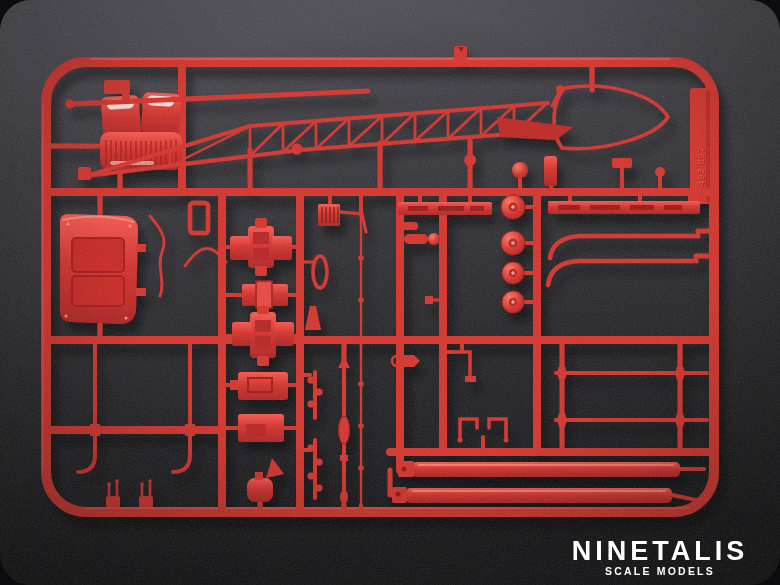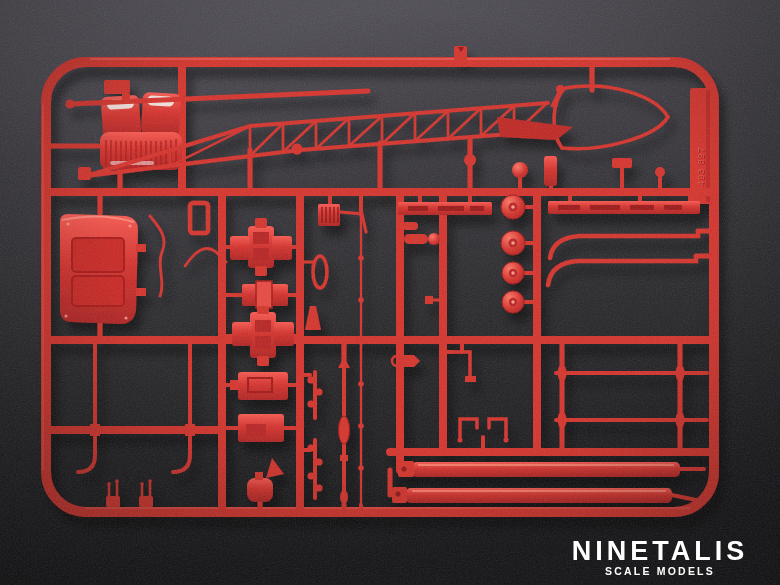--- a/index.html
+++ b/index.html
@@ -1,16 +1,16 @@
 <!DOCTYPE html>
 <html><head>
 <meta charset="utf-8">
 <style>
   html,body{margin:0;padding:0;background:#0c0b0d;}
-  .stage{position:relative;width:780px;height:585px;overflow:hidden;font-family:"Liberation Sans",sans-serif;}
+  .stage{position:relative;width:780px;height:585px;overflow:hidden;font-family:"Liberation Sans",sans-serif;border-radius:31px;}
   svg{display:block;}
   text{font-family:"Liberation Sans",sans-serif;}
 </style>
 </head>
 <body>
 
 <div class="stage">
 <svg width="780" height="585" viewBox="0 0 780 585">
   <defs>
     <linearGradient id="bgG" x1="0" y1="0" x2="0.15" y2="1">

